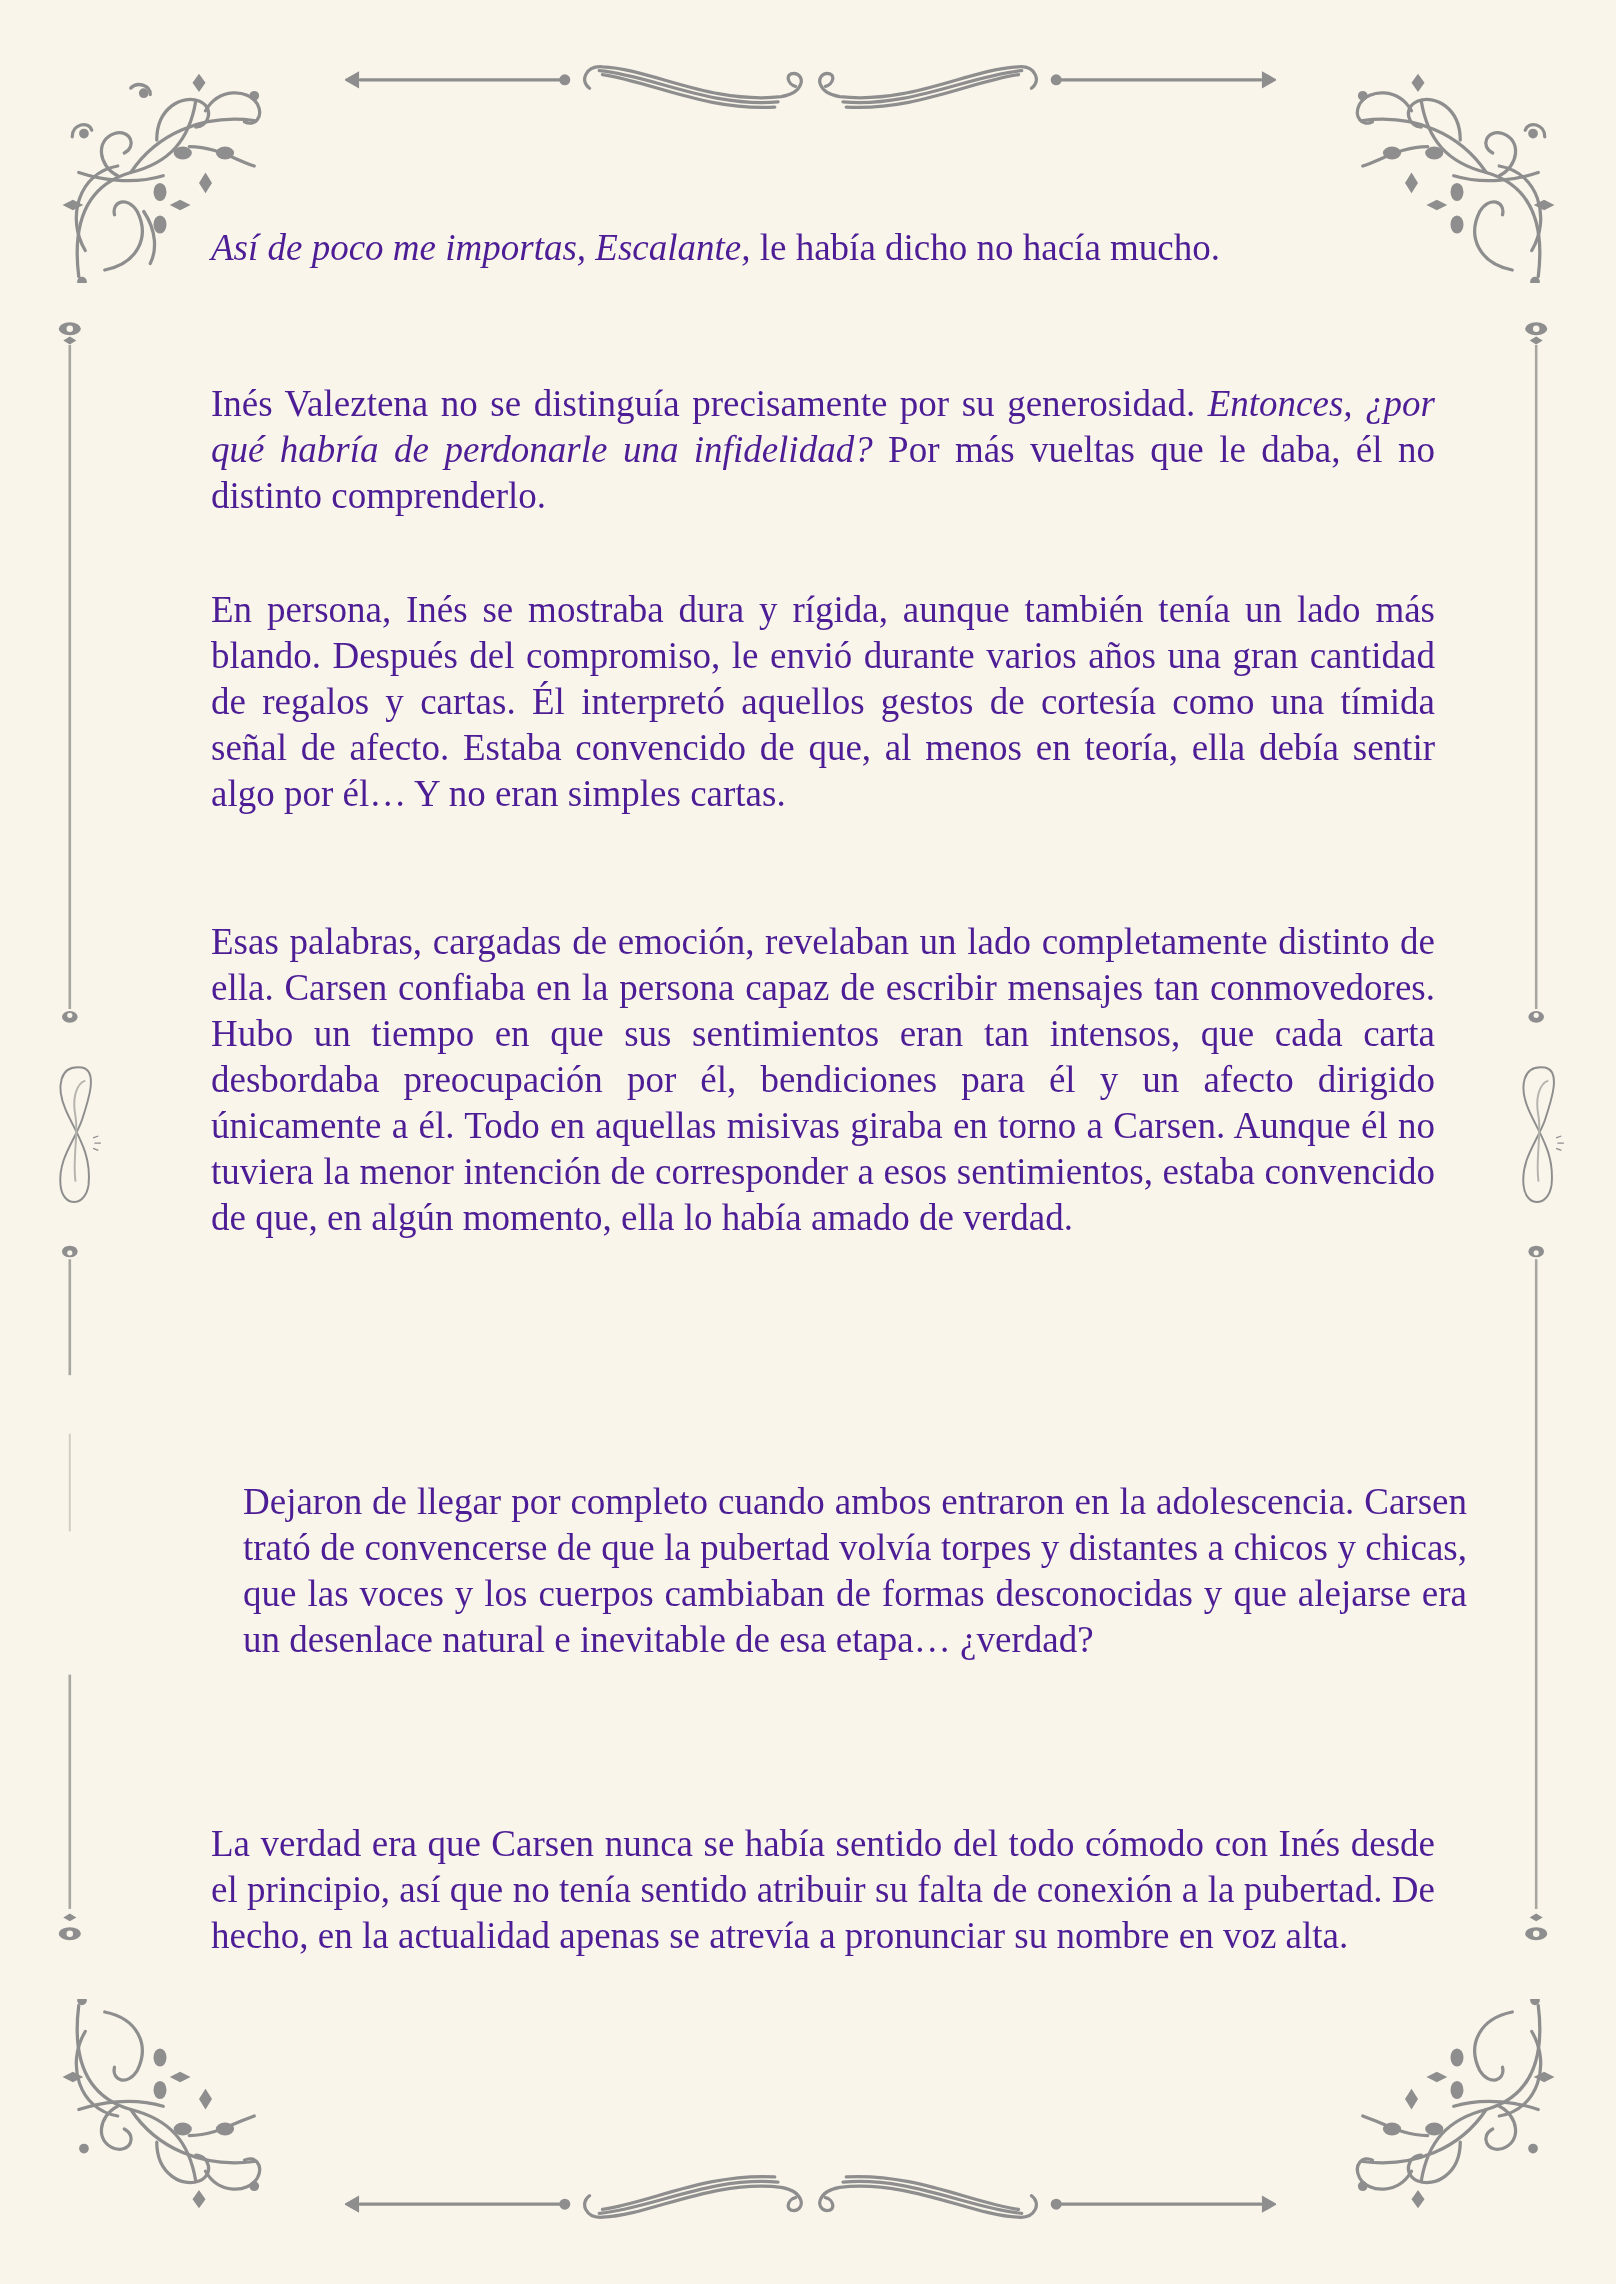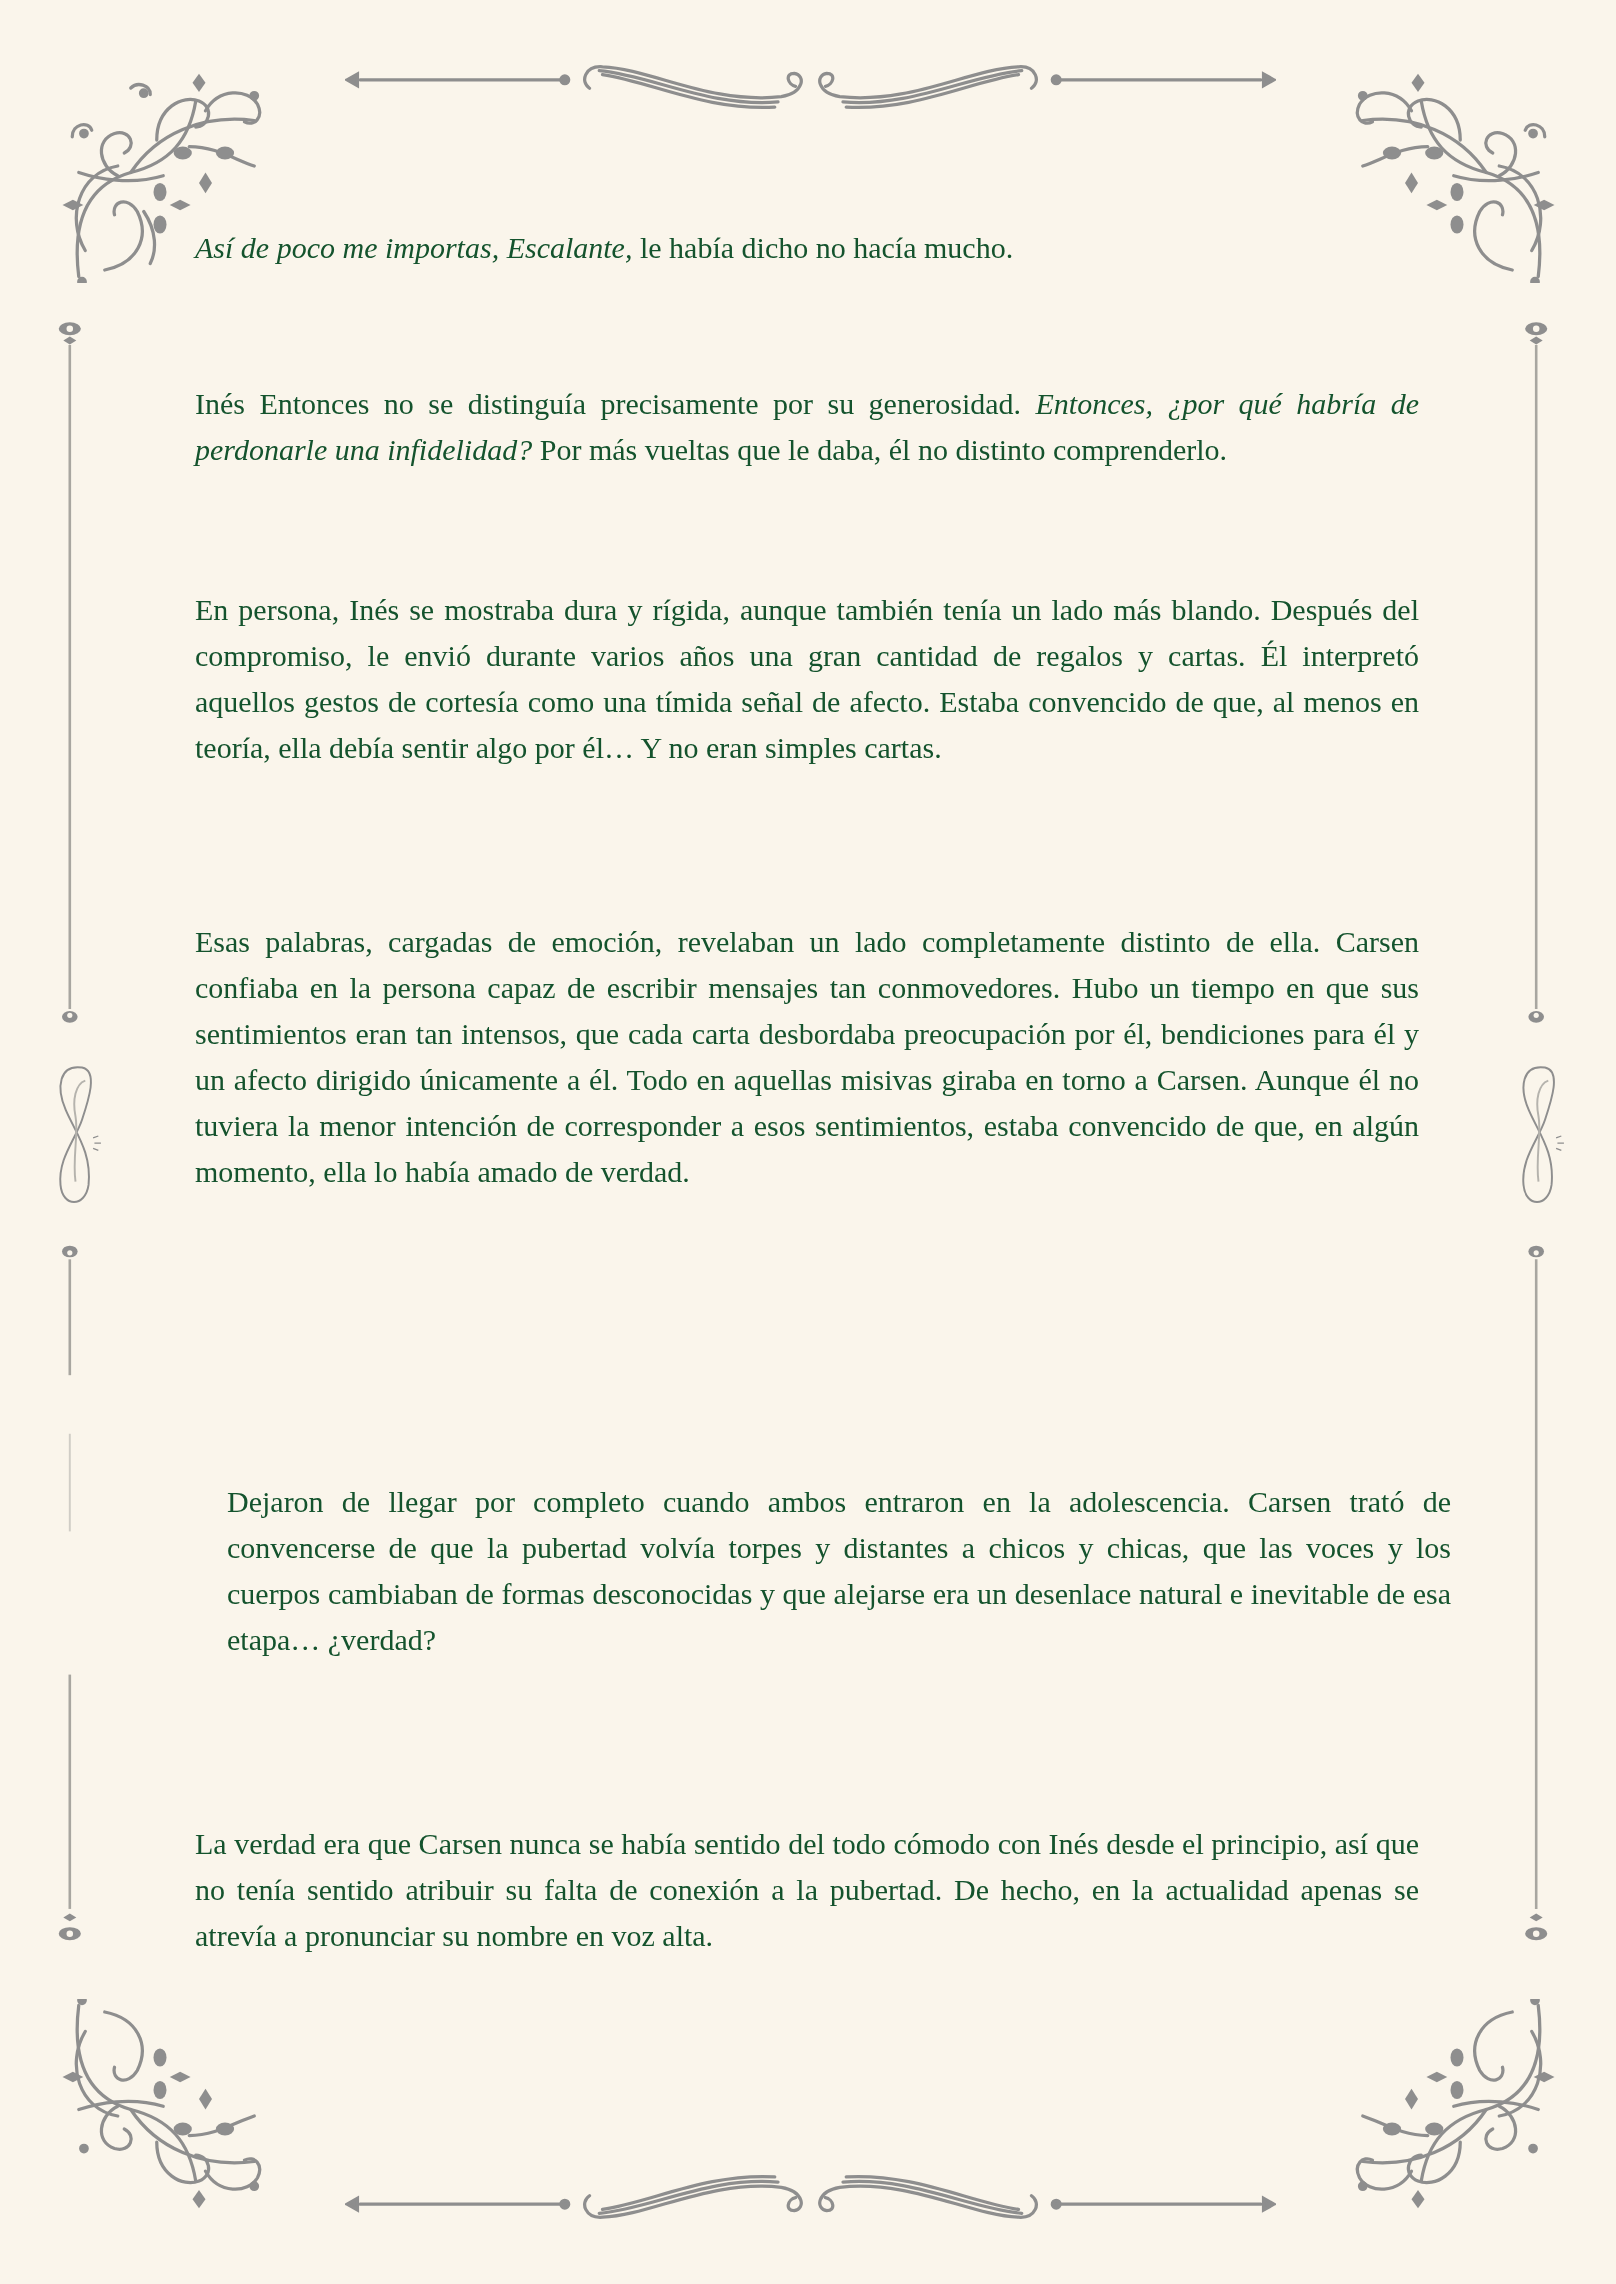--- a/index.html
+++ b/index.html
@@ -19,28 +19,28 @@
       position: absolute;
       left: 0; top: 0;
       width: 1617px;
       height: 2284px;
     }
     .ornament { position: absolute; }
     .ornament svg { display: block; width: 100%; height: 100%; }
 
     .text-block {
       position: absolute;
-      left: 195px;
+      left: 211px;
       width: 1224px;
       font-family: "Liberation Serif", "DejaVu Serif", serif;
-      font-size: 30px;
+      font-size: 37px;
       line-height: 46px;
       text-align: justify;
       text-align-last: left;
-      color: #14532d;
+      color: #4c1d95;
       margin: 0;
     }
     .text-block em { font-style: italic; }
 
     .p1 { top: 225px; }
     .p2 { top: 381px; }
     .p3 { top: 587px; }
     .p4 { top: 919px; }
     .p5 { top: 1273px; }
     .p6 { top: 1479px; margin-left: 32px; }
@@ -247,21 +247,21 @@
       <circle cx="23" cy="12" r="4" fill="#FAF5EB"></circle>
       <line x1="23" y1="22" x2="23" y2="1020" stroke="#A8A6A0" stroke-width="4"></line>
       <path d="M13 1033 l10 -6 l10 6 l-10 6 z" fill="#8E8E8E"></path>
       <ellipse cx="23" cy="1058" rx="17" ry="10" fill="#8E8E8E"></ellipse>
       <circle cx="23" cy="1058" r="5" fill="#FAF5EB"></circle>
     </svg>
   </div>
 
   <p class="text-block p1"><em>Así de poco me importas, Escalante,</em><span> le había dicho no hacía mucho.</span></p>
 
-  <p class="text-block p2"><span>Inés Entonces no se distinguía precisamente por su generosidad. </span><em>Entonces, ¿por qué habría de perdonarle una infidelidad?</em><span> Por más vueltas que le daba, él no distinto comprenderlo.</span></p>
+  <p class="text-block p2"><span>Inés Valeztena no se distinguía precisamente por su generosidad. </span><em>Entonces, ¿por qué habría de perdonarle una infidelidad?</em><span> Por más vueltas que le daba, él no distinto comprenderlo.</span></p>
 
   <p class="text-block p3"><span>En persona, Inés se mostraba dura y rígida, aunque también tenía un lado más blando. Después del compromiso, le envió durante varios años una gran cantidad de regalos y cartas. Él interpretó aquellos gestos de cortesía como una tímida señal de afecto. Estaba convencido de que, al menos en teoría, ella debía sentir algo por él… Y no eran simples cartas.</span></p>
 
   <p class="text-block p4"><span>Esas palabras, cargadas de emoción, revelaban un lado completamente distinto de ella. Carsen confiaba en la persona capaz de escribir mensajes tan conmovedores. Hubo un tiempo en que sus sentimientos eran tan intensos, que cada carta desbordaba preocupación por él, bendiciones para él y un afecto dirigido únicamente a él. Todo en aquellas misivas giraba en torno a Carsen. Aunque él no tuviera la menor intención de corresponder a esos sentimientos, estaba convencido de que, en algún momento, ella lo había amado de verdad.</span></p>
 
 
   <p class="text-block p6"><span>Dejaron de llegar por completo cuando ambos entraron en la adolescencia. Carsen trató de convencerse de que la pubertad volvía torpes y distantes a chicos y chicas, que las voces y los cuerpos cambiaban de formas desconocidas y que alejarse era un desenlace natural e inevitable de esa etapa… ¿verdad?</span></p>
 
   <p class="text-block p7"><span>La verdad era que Carsen nunca se había sentido del todo cómodo con Inés desde el principio, así que no tenía sentido atribuir su falta de conexión a la pubertad. De hecho, en la actualidad apenas se atrevía a pronunciar su nombre en voz alta.</span></p>
 

